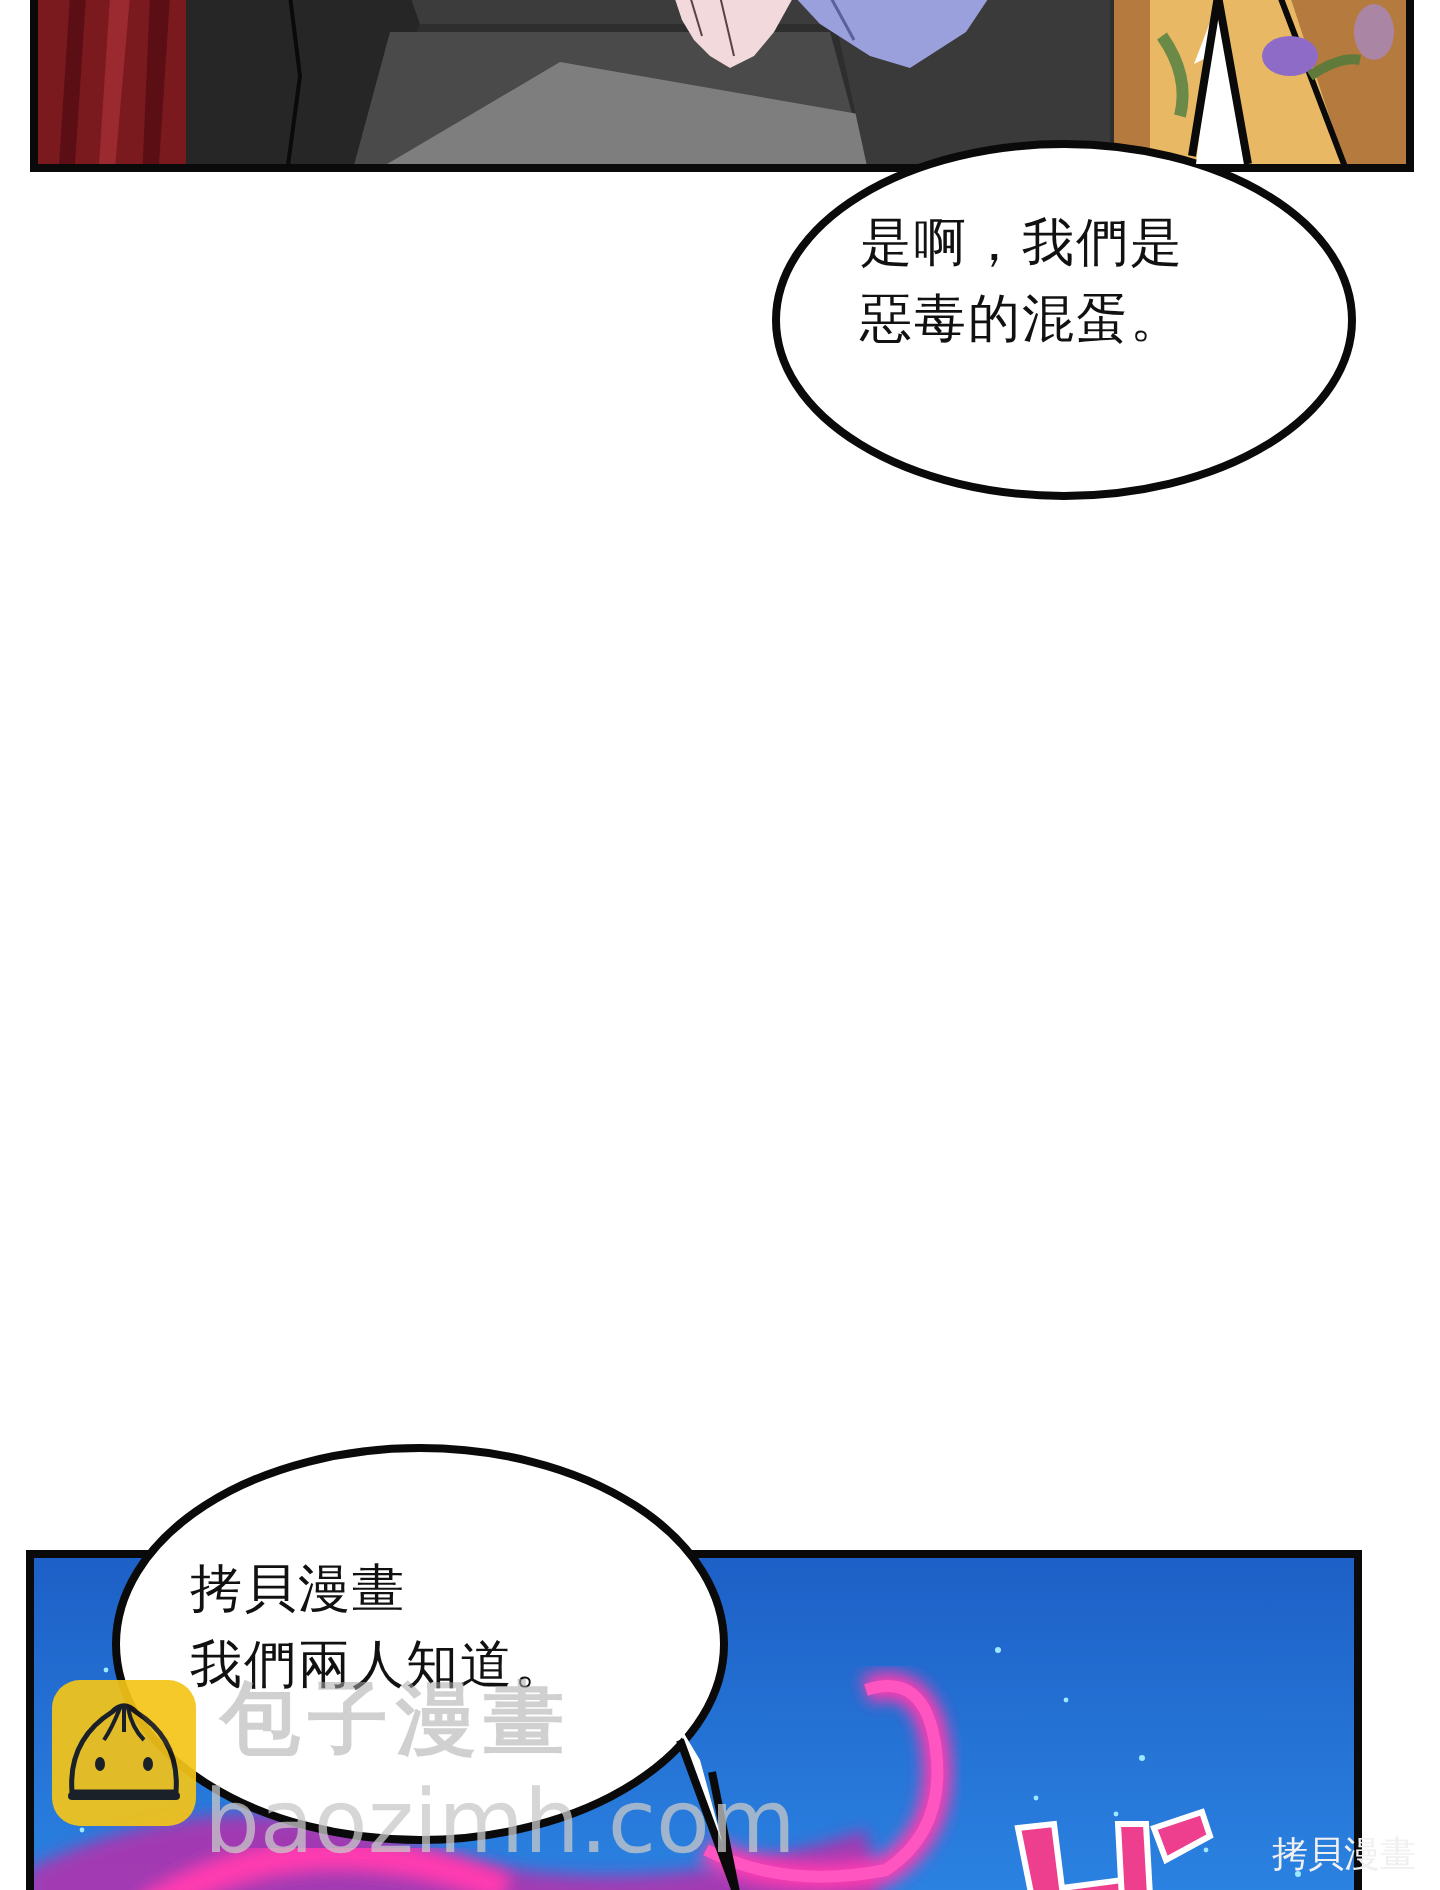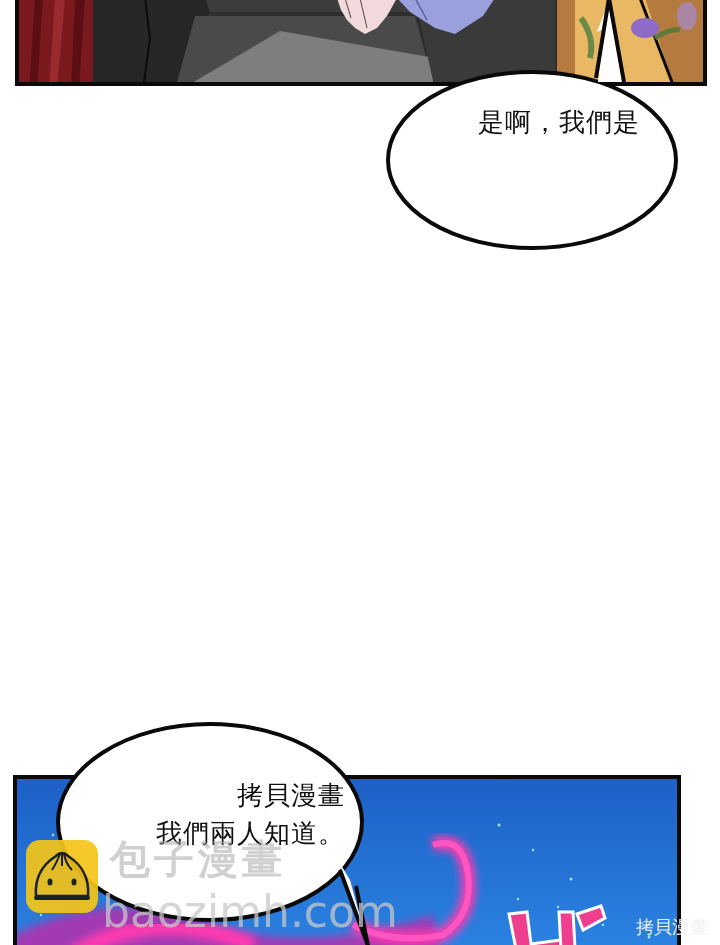--- a/index.html
+++ b/index.html
@@ -15,21 +15,21 @@
     #panel-top {
       left: 15px; top: -6px; width: 692px; height: 92px;
       background: #3a3a3a;
     }
     #panel-bottom {
       left: 13px; top: 775px; width: 668px; height: 190px;
       background: linear-gradient(180deg, #1f63c9 0%, #2473d8 50%, #2a7fe0 100%);
     }
     .abs { position: absolute; }
     .bubble-text {
-      position: absolute; text-align: right; color: #111;
+      position: absolute; text-align: left; color: #111;
       font-size: 26px; line-height: 38px; letter-spacing: 1px;
       font-family: "DejaVu Sans", sans-serif;
     }
     .watermark-cn {
       position: absolute; left: 110px; top: 832px;
       font-size: 40px; color: rgba(170,170,170,0.55); letter-spacing: 4px;
       font-family: "DejaVu Sans", sans-serif; font-weight: bold;
     }
     .watermark-en {
       position: absolute; left: 102px; top: 886px;
@@ -82,20 +82,21 @@
 </div>
 
 <svg class="abs" style="left:380px;top:0" width="320" height="260">
   <path d="M225 28 L230 -2 L217 32 Z" fill="#fff"></path>
   <ellipse cx="152" cy="160" rx="144" ry="88" fill="#ffffff" stroke="#0a0a0a" stroke-width="4"></ellipse>
   <path d="M218 82 L228 -2 L242 82 Z" fill="#ffffff"></path>
   <path d="M216 78 L229 -2 M229 -2 L244 82" stroke="#0a0a0a" stroke-width="4" fill="none"></path>
 </svg>
 <div class="bubble-text" style="left:430px;top:103px;width:210px;">
   <div>是啊，我們是</div>
+  <div>惡毒的混蛋。</div>
 </div>
 
 <div id="panel-bottom" class="panel">
   <svg width="668" height="190" viewBox="0 0 668 190" style="position:absolute;left:-4px;top:-4px">
     <defs>
       <filter id="blur4">
           <feGaussianBlur stdDeviation="4"></feGaussianBlur>
         </filter>
       <linearGradient id="sky" x1="0" y1="0" x2="0" y2="1">
         <stop offset="0" stop-color="#1d5fc6"></stop>

